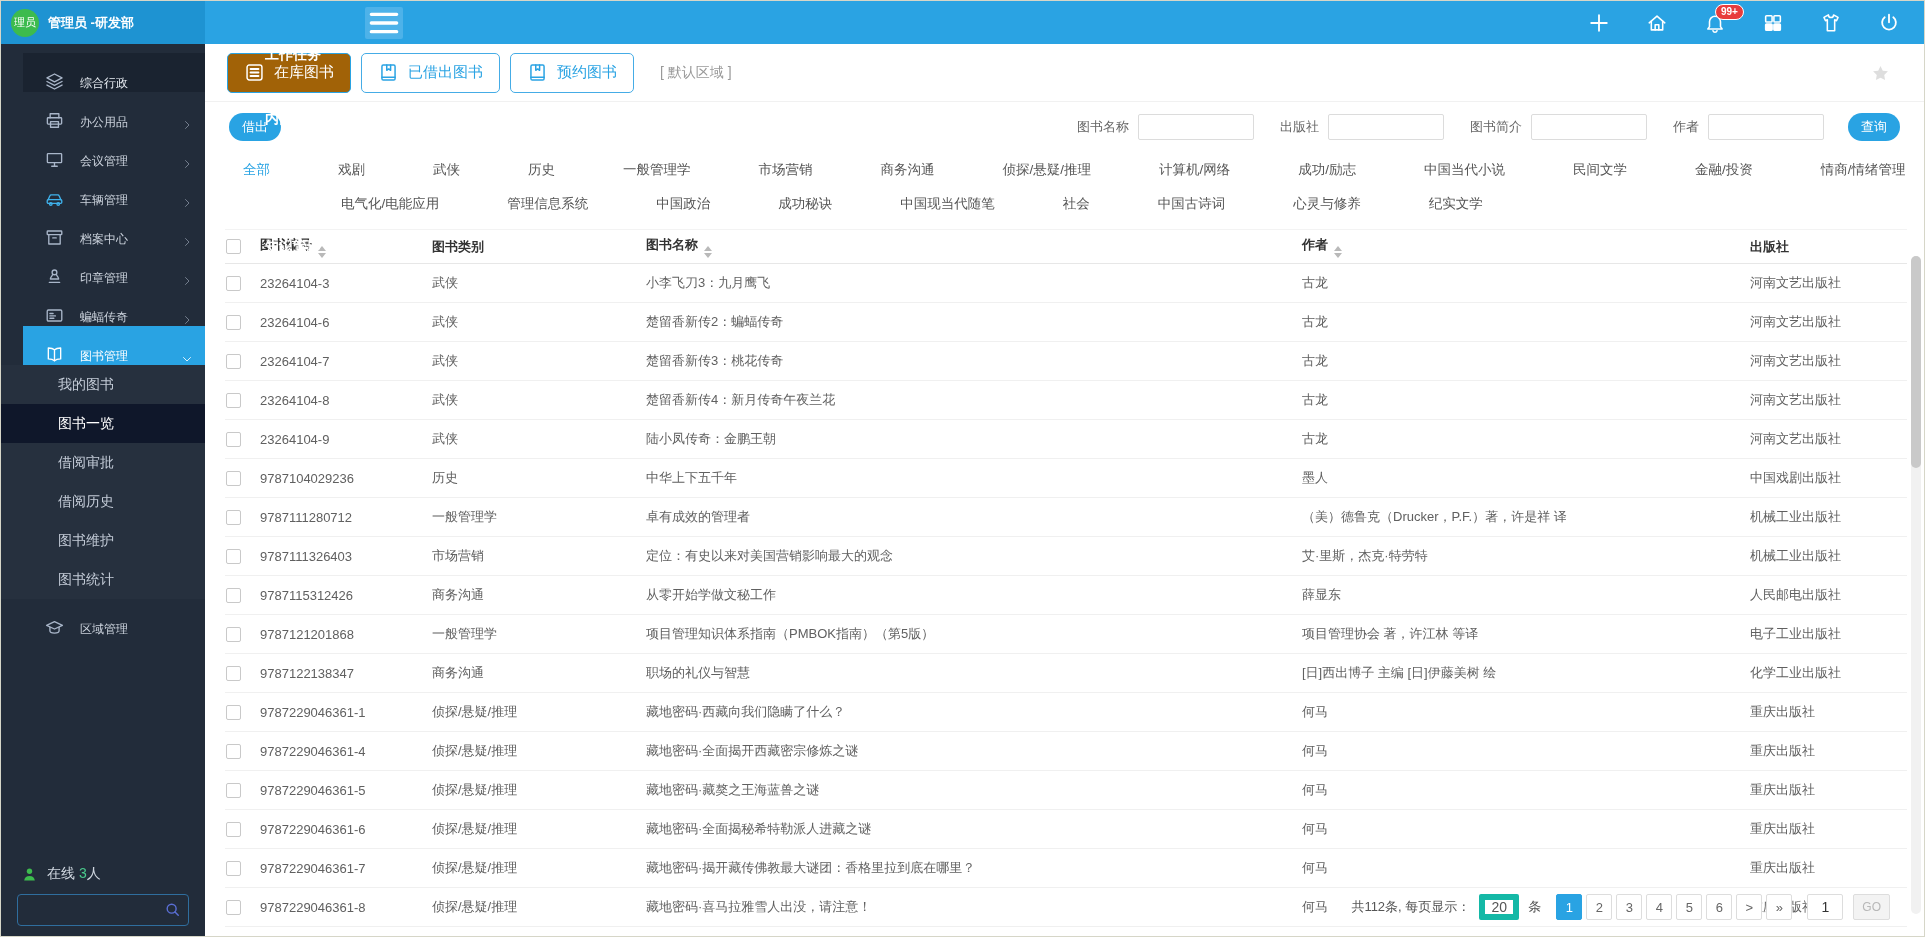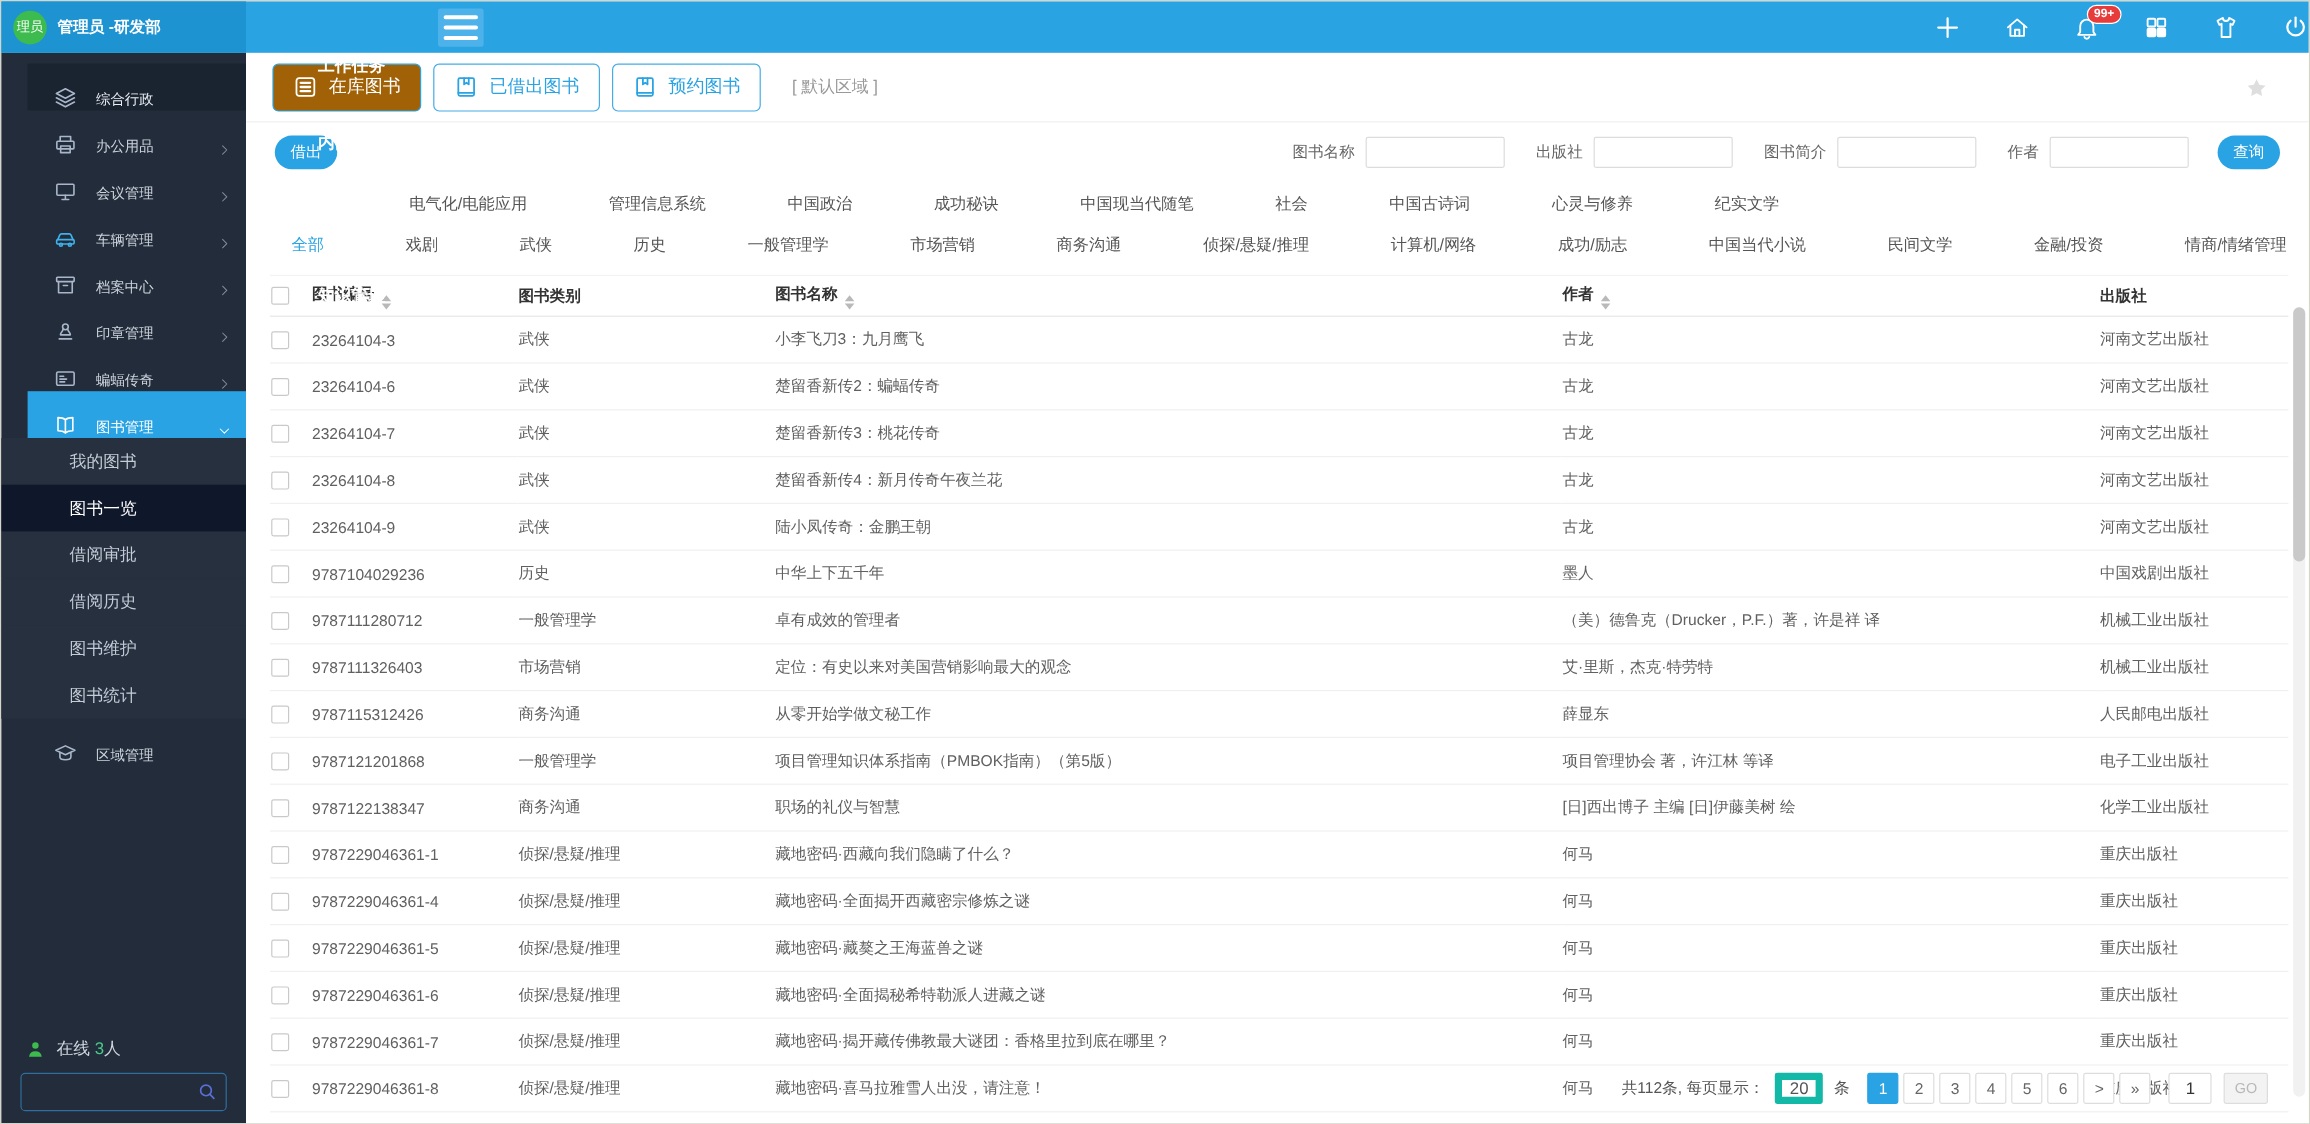--- a/index.html
+++ b/index.html
@@ -7,21 +7,21 @@
 
   
   .topbar{height:43px;background:#2aa3e3;display:flex;align-items:center;position:relative;z-index:5;}
   .topbar-left{width:204px;height:100%;background:#1e93d2;display:flex;align-items:center;padding:0 10px;box-sizing:border-box;gap:9px;flex:none;}
   .avatar{width:28px;height:28px;border-radius:50%;background:#3dbb4e;color:#fff;font-size:11px;display:flex;align-items:center;justify-content:center;flex:none;}
   .user-label{color:#fff;font-size:13px;font-weight:bold;white-space:nowrap;}
   .menu-toggle{margin-left:26px;color:#fff;cursor:pointer;display:flex;align-items:center;}
   .main-nav{display:flex;margin-left:34px;gap:46px;flex-direction:column;}
   .nav-item{color:#fff;font-size:14px;font-weight:bold;cursor:pointer;white-space:nowrap;}
   .nav-more{margin-left:44px;width:38px;height:32px;background:#4db2e9;border:none;border-radius:2px;color:#fff;display:flex;align-items:center;justify-content:center;cursor:pointer;padding:0;}
-  .topbar-icons{margin-left:auto;display:flex;align-items:flex-start;gap:36px;color:#fff;}
+  .topbar-icons{margin-left:auto;display:flex;align-items:flex-start;gap:36px;padding-right:24px;color:#fff;}
   .tico{display:inline-flex;cursor:pointer;position:relative;}
   .tico svg{width:22px;height:22px;}
   .badge{position:absolute;top:-8px;left:11px;background:#e83c3c;color:#fff;font-size:10px;font-weight:bold;border-radius:9px;padding:1px 5px;border:1px solid #fff;line-height:12px;}
 
   
   .sidebar{position:absolute;top:43px;left:0;bottom:0;width:204px;background:#222c3a;z-index:4;}
   .side-menu{padding-top:9px;}
   .side-item{height:39px;display:flex;align-items:flex-end;padding:0 12px 0 22px;color:#ccd3dd;font-size:12px;cursor:pointer;margin-left:22px;}
   .side-item .icon{width:20px;height:20px;margin-right:15px;color:#a9b6c9;display:inline-flex;}
   .side-item .icon svg{width:19px;height:19px;}
@@ -367,47 +367,47 @@
           <input class="finput" type="text" style="">
           <span class="flabel">图书简介</span>
           <input class="finput" type="text" style="">
           <span class="flabel">作者</span>
           <input class="finput" type="text" style="">
         </div>
       <button class="btn-blue btn-query">查询</button>
     </div>
 
     <div class="categories">
-      <div class="cat-row indent" id="cat-row2">
-          <span class="cat">电气化/电能应用</span>
-          <span class="cat">管理信息系统</span>
-          <span class="cat">中国政治</span>
-          <span class="cat">成功秘诀</span>
-          <span class="cat">中国现当代随笔</span>
-          <span class="cat">社会</span>
-          <span class="cat">中国古诗词</span>
-          <span class="cat">心灵与修养</span>
-          <span class="cat">纪实文学</span>
-        </div>
       <div class="cat-row" id="cat-row1">
           <span class="cat active">全部</span>
           <span class="cat">戏剧</span>
           <span class="cat">武侠</span>
           <span class="cat">历史</span>
           <span class="cat">一般管理学</span>
           <span class="cat">市场营销</span>
           <span class="cat">商务沟通</span>
           <span class="cat">侦探/悬疑/推理</span>
           <span class="cat">计算机/网络</span>
           <span class="cat">成功/励志</span>
           <span class="cat">中国当代小说</span>
           <span class="cat">民间文学</span>
           <span class="cat">金融/投资</span>
           <span class="cat">情商/情绪管理</span>
         </div>
+      <div class="cat-row indent" id="cat-row2">
+          <span class="cat">电气化/电能应用</span>
+          <span class="cat">管理信息系统</span>
+          <span class="cat">中国政治</span>
+          <span class="cat">成功秘诀</span>
+          <span class="cat">中国现当代随笔</span>
+          <span class="cat">社会</span>
+          <span class="cat">中国古诗词</span>
+          <span class="cat">心灵与修养</span>
+          <span class="cat">纪实文学</span>
+        </div>
     </div>
 
     <table class="book-table">
       <colgroup>
         <col style="width:34px">
           <col style="width:172px">
           <col style="width:214px">
         <col style="width:656px">
           <col style="width:448px">
           <col>

